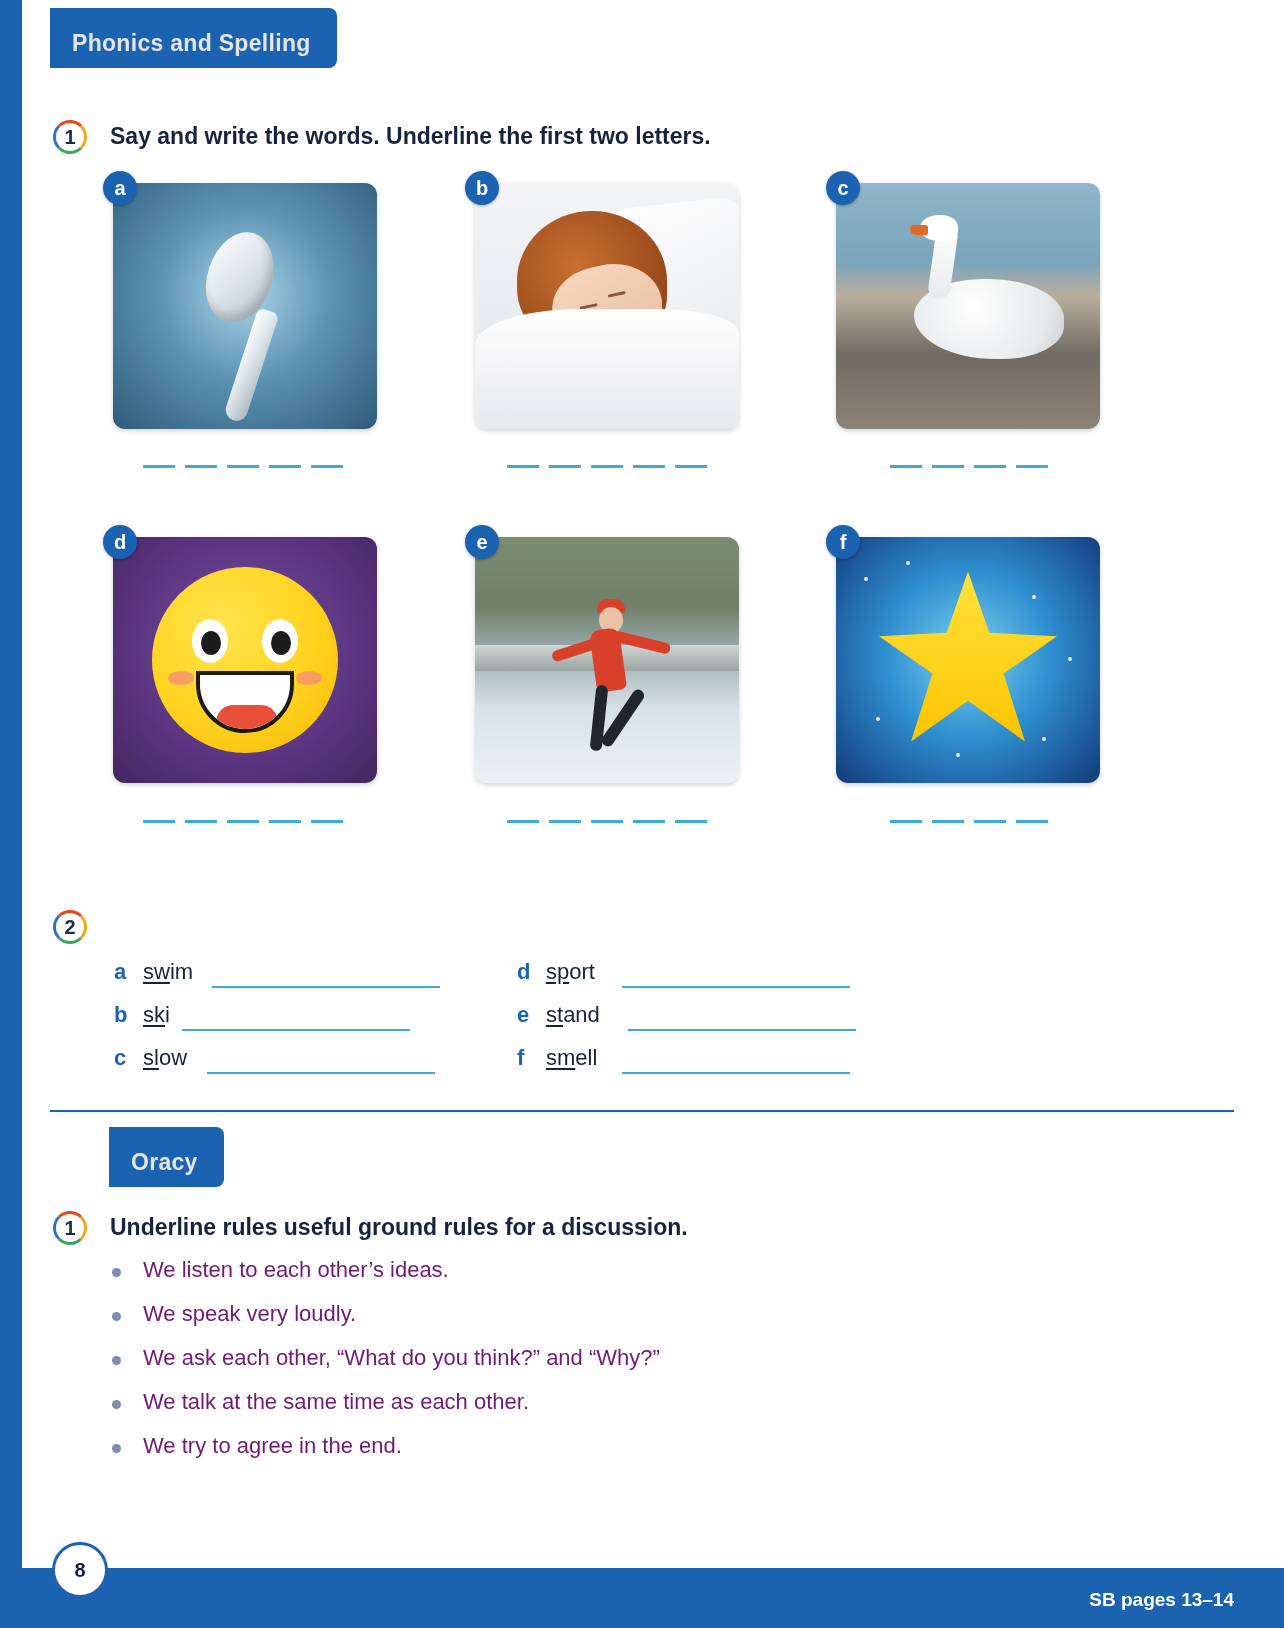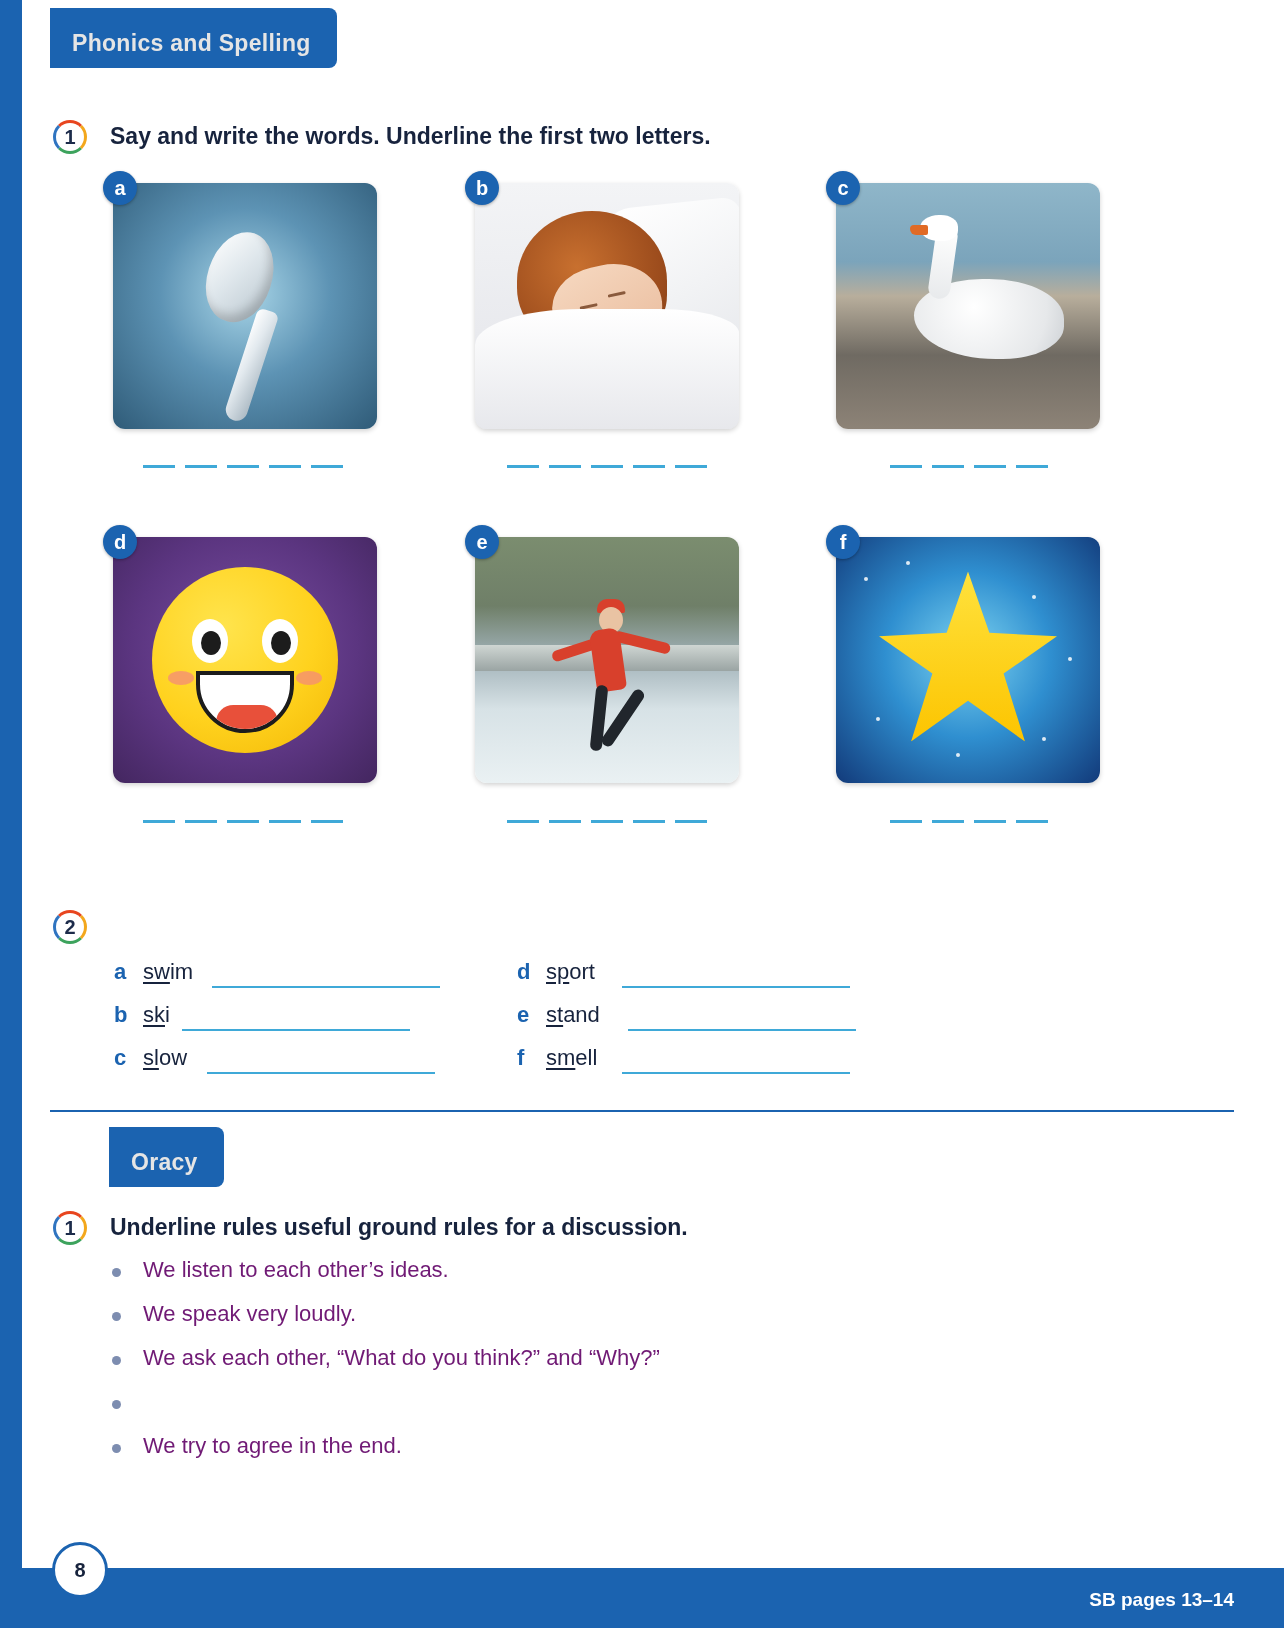--- a/index.html
+++ b/index.html
@@ -498,20 +498,21 @@
   <div class="bullet-dot" style="left:112px; top:1268px;"></div>
   <div class="bullet-row" style="left:143px; top:1257px;">We listen to each other’s ideas.</div>
 
   <div class="bullet-dot" style="left:112px; top:1312px;"></div>
   <div class="bullet-row" style="left:143px; top:1301px;">We speak very loudly.</div>
 
   <div class="bullet-dot" style="left:112px; top:1356px;"></div>
   <div class="bullet-row" style="left:143px; top:1345px;text-align:center;">We ask each other, “What do you think?” and “Why?”</div>
 
   <div class="bullet-dot" style="left:112px; top:1400px;"></div>
+  <div class="bullet-row" style="left:143px; top:1389px;">We talk at the same time as each other.</div>
 
   <div class="bullet-dot" style="left:112px; top:1444px;"></div>
   <div class="bullet-row" style="left:143px; top:1433px;">We try to agree in the end.</div>
 
   <div class="footer-bar"></div>
   <div class="page-num-circle">8</div>
   <div class="footer-ref">SB pages 13–14</div>
 
 </div>
 

